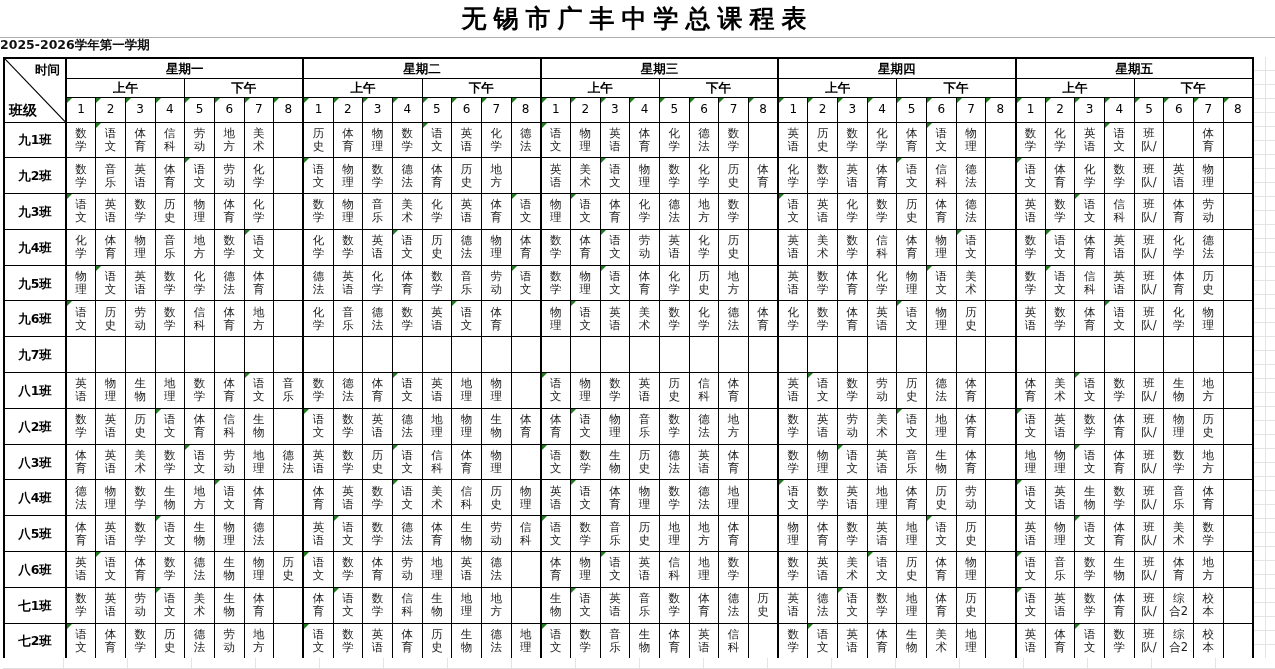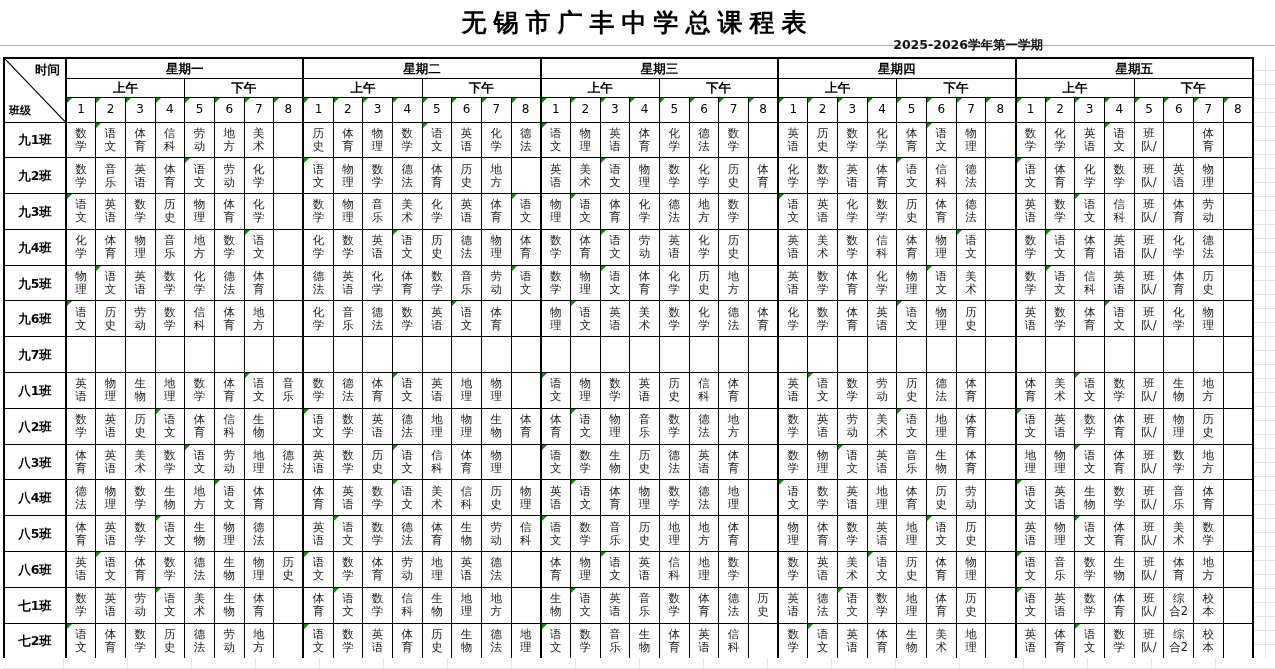--- a/index.html
+++ b/index.html
@@ -1,48 +1,48 @@
 <!DOCTYPE html>
 <html style="--mk: #1e7b1e;"><head>
 <meta charset="utf-8">
 <style>
   * { margin:0; padding:0; box-sizing:border-box; }
   html,body { width:1275px; height:669px; background:#fff; overflow:hidden;
     font-family:"DejaVu Sans","Liberation Sans",sans-serif; }
   #stage { position:relative; width:1275px; height:669px; background:#ffffff; }
 
   
-  #title-row { position:absolute; left:0; top:0; width:1275px; height:46px;
+  #title-row { position:absolute; left:0; top:0; width:1275px; height:38px;
     display:flex; align-items:center; justify-content:center;
     border-bottom:1px solid #b0b0b0; }
   #main-title { font-family:"DejaVu Serif","Liberation Serif",serif;
     font-size:25px; font-weight:600; letter-spacing:7px; color:#000; }
   #subtitle-row { position:absolute; left:0; top:34px; width:1043px; height:23px;
-    display:flex; align-items:center; justify-content:flex-end; }
+    display:flex; align-items:center; justify-content:flex-start; }
   #sub-title { font-size:12.5px; font-weight:bold; color:#111; }
 
   
   #sheet { position:absolute; left:3px; top:57px; width:1251px; height:600px; }
   table { width:100%; height:100%; border-collapse:collapse; table-layout:fixed;
     border:2.5px solid #000; }
   td { border:1px solid #000; text-align:center; vertical-align:middle;
     padding:0; position:relative; font-size:11.5px; line-height:13px; color:#1c1c1c;
     overflow:hidden; background:#fff; }
   td.day-start { border-left:2px solid #000; }
   tr.hdr-days td, tr.hdr-sess td { font-size:12.5px; font-weight:bold; color:#000; height:19px; }
   tr.hdr-nums td { font-size:12px; color:#000; height:25px; }
   tr.hdr-days { height:20px; } tr.hdr-sess { height:18px; }
   tbody tr { height:35.8px; }
   td.class-cell { font-size:12.5px; font-weight:bold; color:#000;margin-left:43px; }
 
   
   td.diag { padding:10px; }
   td.diag svg { position:absolute; left:0; top:0; width:100%; height:100%; }
   td.diag .lbl-time { position:absolute; top:4px; right:5px; font-size:12.5px; font-weight:bold; }
-  td.diag .lbl-class { position:absolute; bottom:5px; left:4px; font-size:11px; font-weight:bold;text-align:center; }
+  td.diag .lbl-class { position:absolute; bottom:5px; left:4px; font-size:14px; font-weight:bold;text-align:center; }
 
   
   td.mark::before { content:""; position:absolute; left:0; top:0; width:0; height:0;
     border-top:5px solid var(--mk,#1e7b1e); border-right:5px solid transparent; }
 
   
   .grid-right { position:absolute; left:1254px; top:57px; width:21px; height:612px;
     background:repeating-linear-gradient(to bottom,#ffffff 0,#ffffff 13px,#e4e4e4 13px,#e4e4e4 14px); }
   .grid-right::after { content:""; position:absolute; top:0; left:11px; width:1px; height:100%; background:#e4e4e4; }
   .grid-bottom { position:absolute; left:0; top:658px; width:1275px; height:11px;

